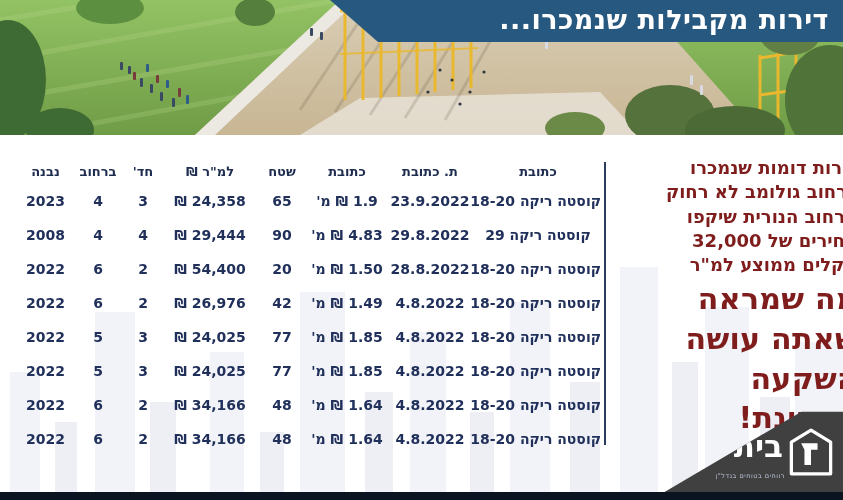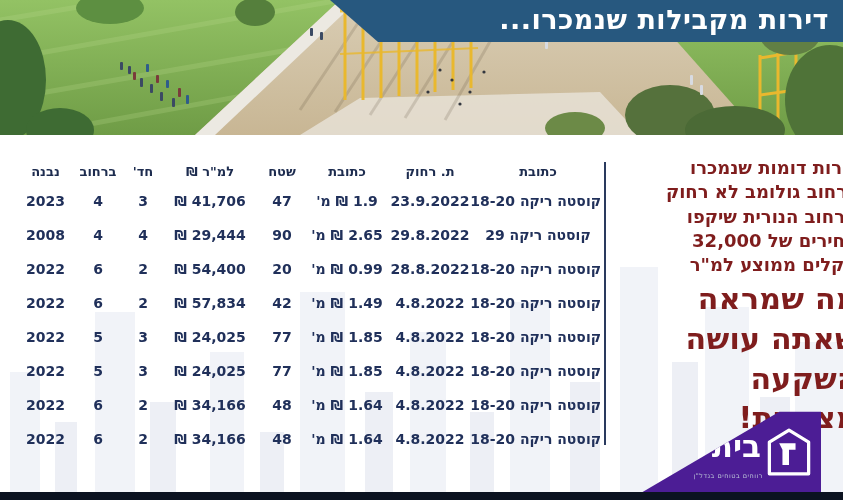--- a/index.html
+++ b/index.html
@@ -37,22 +37,22 @@
   
   .divider{position:absolute;left:604px;top:162px;width:2px;height:283px;background:#2a3a5e;z-index:2;}
 
   
   .sidebar{position:absolute;left:638px;top:156px;width:220px;z-index:2;direction:rtl;text-align:right;color:#7f1d1d;}
   .sidebar .note{font-size:18px;font-weight:700;line-height:1.35;}
   .sidebar .highlight{margin-top:2px;font-size:30px;font-weight:800;line-height:1.32;letter-spacing:.3px;}
 
   
   .logo-block{
-    position:absolute;left:623px;top:406px;width:198px;height:94px;z-index:4;
-    background:#4c1d95;
+    position:absolute;left:645px;top:406px;width:198px;height:94px;z-index:4;
+    background:#404040;
     clip-path:polygon(79% 6%,100% 6%,100% 100%,3% 100%);
   }
   .logo-name{position:absolute;right:60px;top:22px;color:#ffffff;font-size:31px;font-weight:800;direction:rtl;}
   .logo-tagline{position:absolute;right:58px;top:66px;color:#b9c2d6;font-size:6.5px;letter-spacing:.5px;direction:rtl;}
   .logo-icon{position:absolute;right:10px;top:22px;}
 
   
   .bottom-bar{position:absolute;left:0;top:492px;width:843px;height:8px;background:#0b1220;z-index:5;}
 </style>
 </head>
@@ -191,66 +191,66 @@
           <col style="width: 80px;">
           <col style="width: 50px;">
           <col style="width: 94px;">
           <col style="width: 40px;">
           <col style="width: 50px;">
           <col style="width: 55px;">
         </colgroup>
       <thead>
           <tr id="thead-row">
             <th>כתובת</th>
-            <th>ת. רחוק</th>
+            <th>ת. כתובת</th>
             <th>כתובת</th>
             <th>שטח</th>
             <th style="direction: ltr;">₪ למ"ר</th>
             <th>חד'</th>
             <th>ברחוב</th>
             <th>נבנה</th>
           </tr>
         </thead>
       <tbody id="tbody">
           <tr>
             <td>קוסטה ריקה 18-20</td>
             <td>23.9.2022</td>
             <td>1.9 ₪ מ'</td>
-            <td>47</td>
-            <td>41,706 ₪</td>
+            <td>65</td>
+            <td>24,358 ₪</td>
             <td>3</td>
             <td>4</td>
             <td>2023</td>
           </tr>
           <tr>
             <td>קוסטה ריקה 29</td>
             <td>29.8.2022</td>
-            <td>2.65 ₪ מ'</td>
+            <td>4.83 ₪ מ'</td>
             <td>90</td>
             <td>29,444 ₪</td>
             <td>4</td>
             <td>4</td>
             <td>2008</td>
           </tr>
           <tr>
             <td>קוסטה ריקה 18-20</td>
             <td>28.8.2022</td>
-            <td>0.99 ₪ מ'</td>
+            <td>1.50 ₪ מ'</td>
             <td>20</td>
             <td>54,400 ₪</td>
             <td>2</td>
             <td>6</td>
             <td>2022</td>
           </tr>
           <tr>
             <td>קוסטה ריקה 18-20</td>
             <td>4.8.2022</td>
             <td>1.49 ₪ מ'</td>
             <td>42</td>
-            <td>57,834 ₪</td>
+            <td>26,976 ₪</td>
             <td>2</td>
             <td>6</td>
             <td>2022</td>
           </tr>
           <tr>
             <td>קוסטה ריקה 18-20</td>
             <td>4.8.2022</td>
             <td>1.85 ₪ מ'</td>
             <td>77</td>
             <td>24,025 ₪</td>

